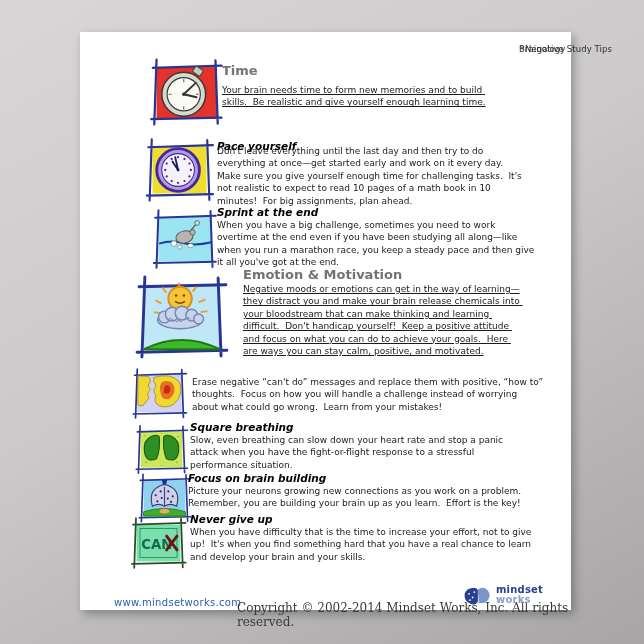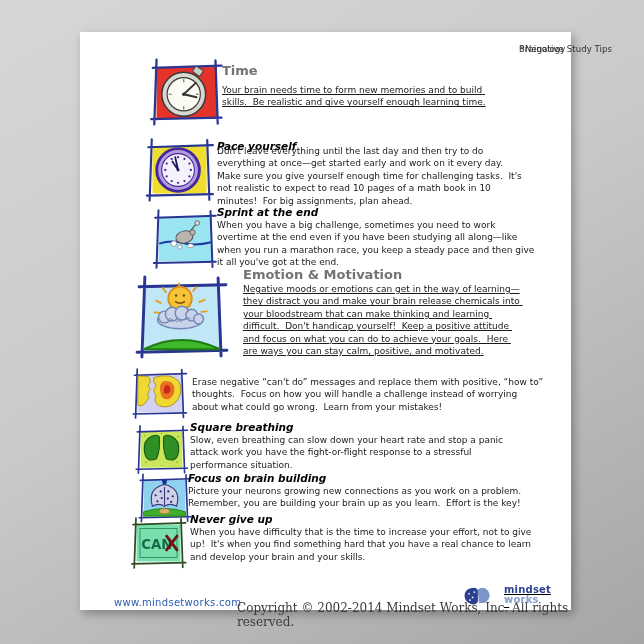--- a/index.html
+++ b/index.html
@@ -55,21 +55,21 @@
   #s6-body{left:108px;top:453px;width:354px;}
 
   #s7-icon{left:49px;top:485px;width:59px;height:52px;}
   #s7-title{left:110px;top:481px;}
   #s7-body{left:110px;top:494px;width:348px;}
 
   #footer-url{left:34px;top:565px;font-size:10px;color:#2a5db0;letter-spacing:0.3px;}
   #footer-copy{left:157px;top:569px;font-size:12px;color:#3a3a3a;
     font-family:"DejaVu Serif","Liberation Serif",serif;}
   #footer-logo{left:382px;top:553px;width:100px;height:28px;position:absolute;}
-  #footer-logo .logo-row{position:static;display:flex;align-items:center;gap:12px;text-decoration:underline;}
+  #footer-logo .logo-row{position:static;display:flex;align-items:center;gap:4px;}
   #footer-logo svg{position:static;width:30px;height:23px;}
   .logo-text{position:static;display:flex;flex-direction:column;line-height:10px;}
   .logo-line1{position:static;font-size:10px;font-weight:bold;color:#2b3f8f;letter-spacing:0.2px;}
   .logo-line2{position:static;font-size:10px;font-weight:bold;color:#8aa0cc;letter-spacing:0.2px;}
   .logo-line2 sup{position:static;font-size:5px;color:#8aa0cc;}
 </style>
 </head>
 <body>
 
 <div class="page">
@@ -185,21 +185,21 @@
           <circle cx="50" cy="16" r="1.5"></circle>
           <circle cx="18" cy="44" r="1.5"></circle>
         <circle cx="82" cy="46" r="1.5"></circle>
           <circle cx="50" cy="74" r="1.5"></circle>
       </g>
       <path d="M46 22 Q48 46 41 62 Q22 70 19 49 Q16 28 32 21 Q43 17 46 22 Z" fill="#2e8f24" stroke="#1a5c10" stroke-width="2"></path>
       <path d="M54 22 Q52 46 59 62 Q78 70 81 49 Q84 28 68 21 Q57 17 54 22 Z" fill="#2e8f24" stroke="#1a5c10" stroke-width="2"></path>
     </svg>
   </div>
   <div id="s5-title" class="sub-title">Square breathing</div>
-  <div id="s5-body" class="body">Slow, even breathing can slow down your heart rate and stop a panic attack work you have the fight-or-flight response to a stressful performance situation.</div>
+  <div id="s5-body" class="body">Slow, even breathing can slow down your heart rate and stop a panic attack when you have the fight-or-flight response to a stressful performance situation.</div>
 
   <div id="s6-icon" class="icon">
     <svg viewBox="0 0 100 90">
       <rect x="12" y="12" width="76" height="66" fill="#8fd2f0"></rect>
       <path d="M6 13 L97 10 M89 3 L92 87 M97 79 L4 81 M11 2 L8 88" stroke="#283593" stroke-width="3" fill="none" stroke-linecap="round"></path>
       <path d="M12 78 L12 70 Q50 58 88 70 L88 78 Z" fill="#3fae2a" stroke="#1f7a12" stroke-width="1.5"></path>
       <ellipse cx="50" cy="69" rx="10" ry="5" fill="#d8b06a" stroke="#8a6a30" stroke-width="1.2"></ellipse>
       <path d="M45 12 L50 32 L55 12 Z" fill="#1d2f8e"></path>
       <path d="M28 60 Q21 34 38 25 Q50 17 62 25 Q79 34 72 60 Q60 53 50 60 Q40 53 28 60 Z" fill="#cfcfe8" stroke="#3a3a7a" stroke-width="2"></path>
       <path d="M50 25 L50 58" stroke="#3a3a7a" stroke-width="2"></path>

